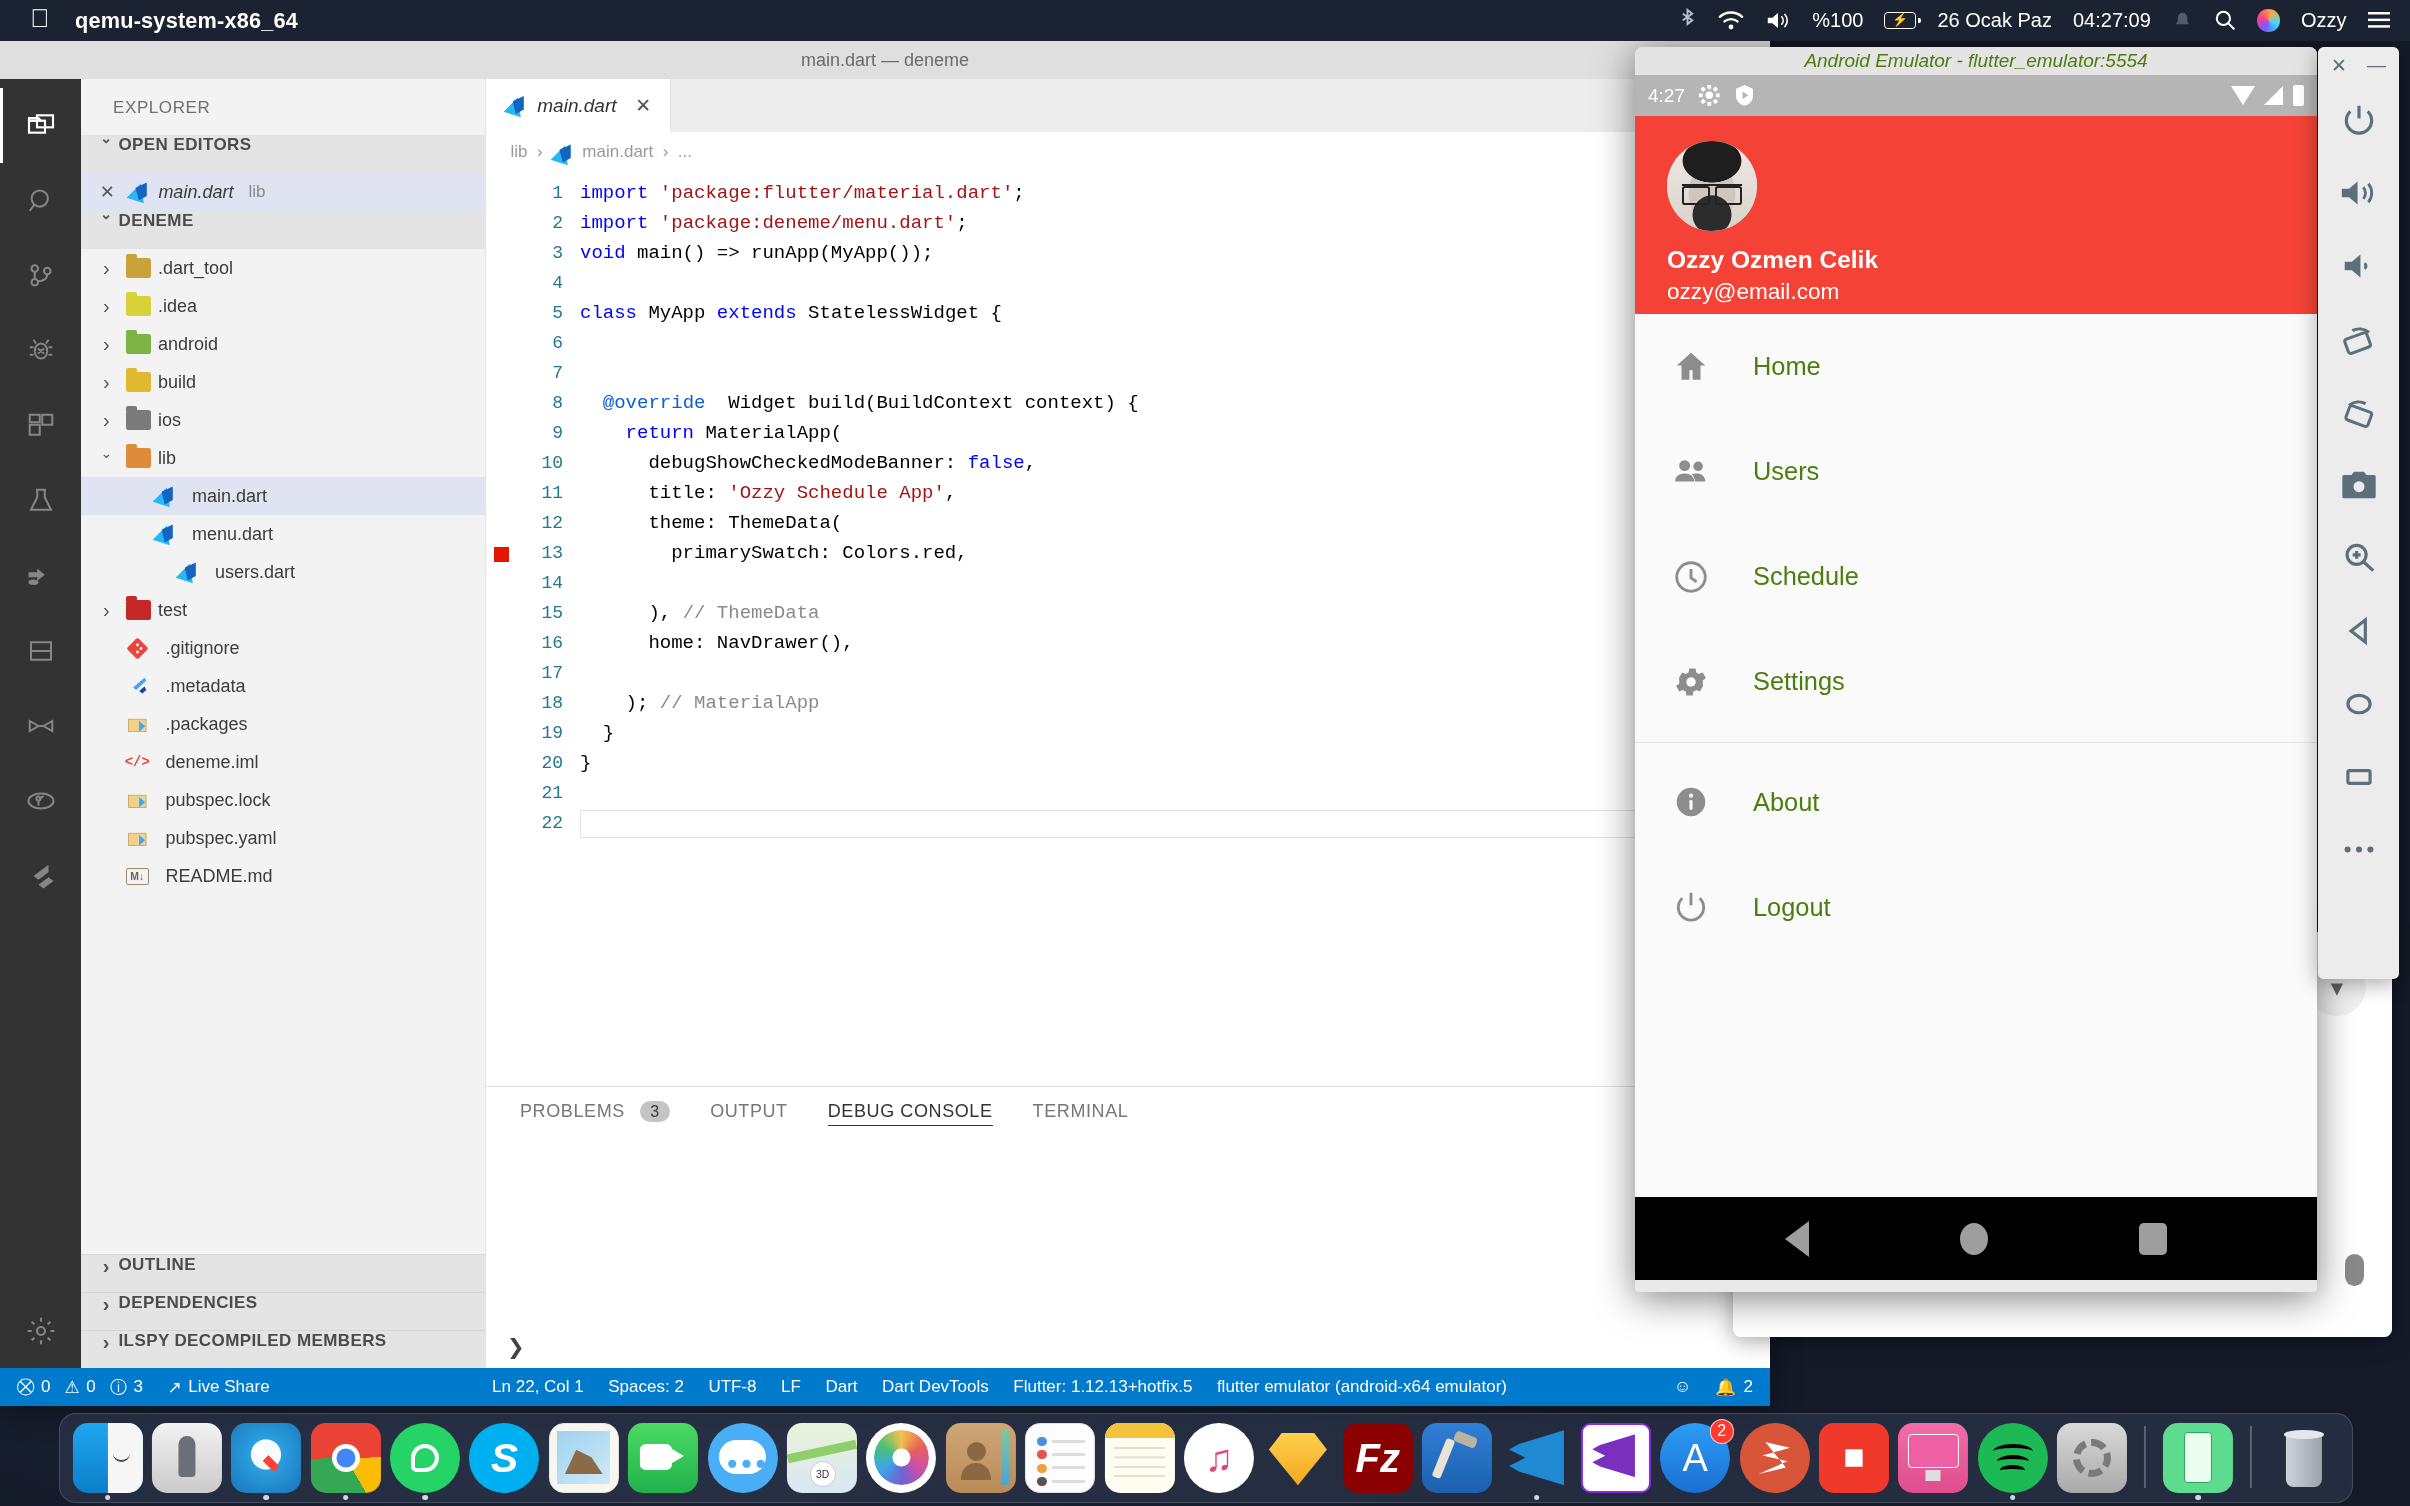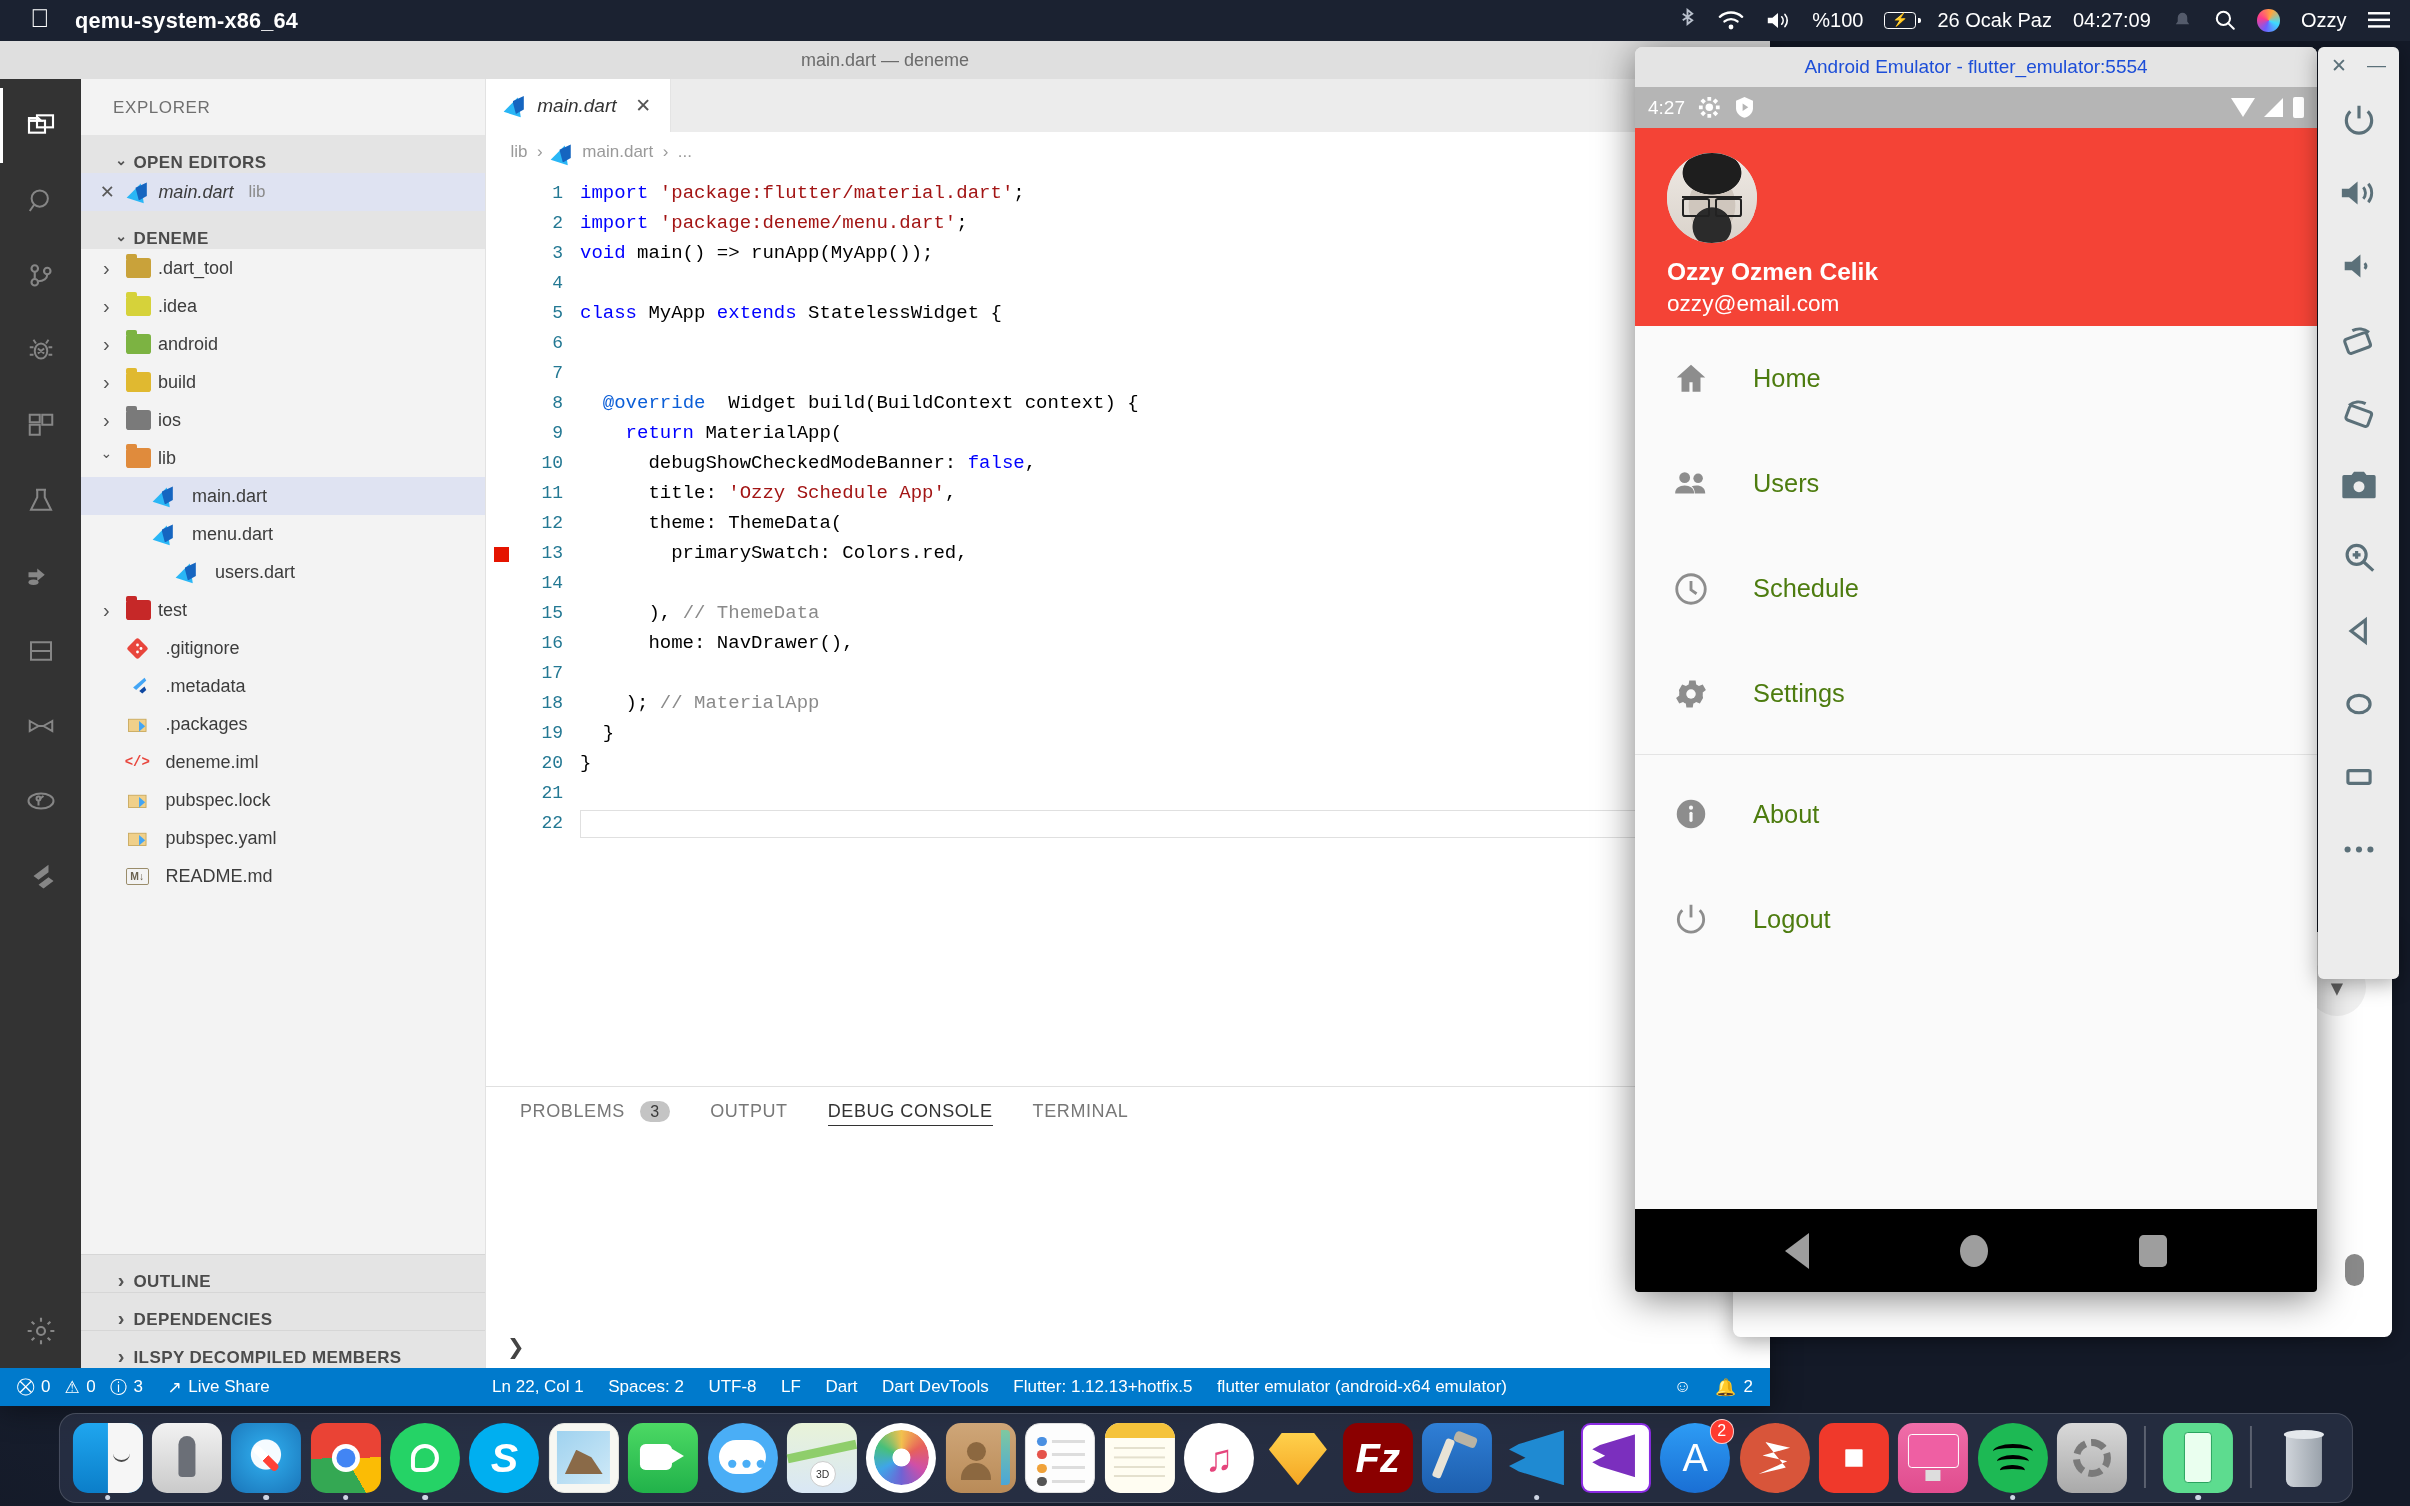--- a/index.html
+++ b/index.html
@@ -77,23 +77,23 @@
   }
   .act-spacer { flex: 1; }
 
   
   .sidebar {
     width: 405px; flex: 0 0 405px; background: #f3f3f3;
     display: flex; flex-direction: column; border-right: 0.9px solid #e2e2e2;
   }
   .sb-title { font-size: 17px; color: #6f6f6f; letter-spacing: 0.6px; padding: 19px 0 17px 32px; }
   .sb-section-head {
-    background: #e4e4e4; height: 38px; display: flex; align-items: flex-end;
+    background: #e4e4e4; height: 38px; display: flex; align-items: flex-start;
     font-size: 17px; font-weight: bold; color: #4b4b4b; letter-spacing: 0.4px;
-    padding-left: 28px;
+    padding-left: 13px;
   }
   .chev { width: 24.5px; text-align:center; font-size: 14px; color:#555; display:inline-block;}
   .chev.down::before { content:"⌄"; position:relative; top:-4.7px;}
   .chev.right::before { content:"›"; font-size:20px;}
   .open-editor-row {
     height: 38px; display:flex; align-items:center; background:#dfe3f2; padding-left: 15px; gap: 9.4px;
     font-size: 18px; color:#3c3c3c;
   }
   .close-x { color:#5a5a5a; font-size:18px; width:22.6px; text-align:center;}
   .dart-ico {
@@ -171,22 +171,22 @@
   }
   .sb-item { display:flex; align-items:center; gap:6.6px; white-space:nowrap;}
   .sb-right { margin-left:auto; display:flex; align-items:center; gap:24.5px;}
 
   
   .emuwin {
     position:absolute; left: 1635px; top: 47px; width: 682px; height: 1245px;
     background:#e9e9e9; border-radius: 7.5px 7.5px 3.8px 3.8px;
     box-shadow: 0 5.6px 38px rgba(0,0,0,.5); overflow:hidden; z-index: 60;
   }
-  .emu-title { height: 40px; background:#e4e4e4; display:flex; align-items:center; justify-content:center;
-    font-size: 19px; color:#1d4ed8;}
+  .emu-title { height: 28px; background:#e4e4e4; display:flex; align-items:center; justify-content:center;
+    font-size: 19px; color:#4d7c0f;font-style:italic;}
   .emu-screen { position:relative; width:682px; height:1205px; background:#fff;}
   .emu-status { height: 41px; background:#b5b5b5; display:flex; align-items:center; padding: 0 13px; color:#fff; font-size:19px; gap:13px;}
   .emu-status .right { margin-left:auto; display:flex; align-items:center; gap:9.4px;}
   .sig-wifi { width:0;height:0;border-left:12.2px solid transparent;border-right:12.2px solid transparent;border-top:19px solid #fff;}
   .sig-cell { width:0;height:0;border-left:19px solid transparent;border-bottom:19px solid #fff;}
   .sig-batt { width:11.3px;height:21px;background:#fff;border-radius:1.9px;}
   .drawer-head { background:#f44336; height: 198px; padding: 24.5px 32px 0 32px; color:#fff; position:relative;}
   .avatar { width: 90px; height:90px; border-radius:50%; overflow:hidden; background:#ddd; margin-bottom:15px;
     position:relative;}
   .avatar .face {

